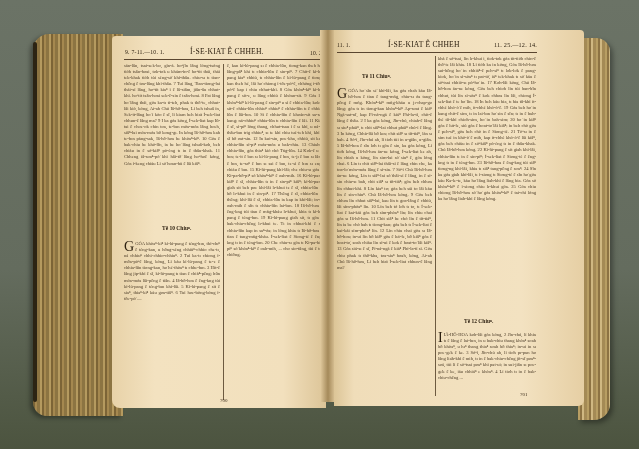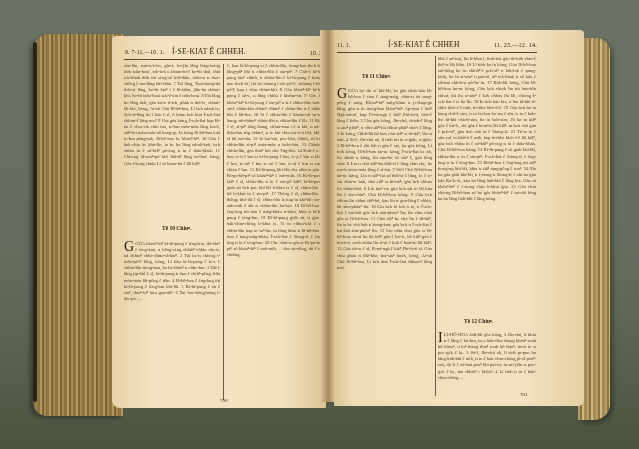--- a/index.html
+++ b/index.html
@@ -46,21 +46,21 @@
 </head>
 <body>
 
 <div class="book">
 
   <div class="edge-left"></div>
   <div class="edge-right"></div>
 
   <div class="page" style="left:112px; top:36px; width:214px; height:372px; border-radius:4px 0 0 8px;">
     <span class="running-head" style="left:13px; top:13px; font-size:5.8px;">9. 7-11.—10. 1.</span>
-    <span class="running-head" style="left:60px; top:11px; font-size:7.6px;">Í-SE-KIAT Ê CHHEH.</span>
+    <span class="running-head" style="left:78px; top:11px; font-size:7.6px;">Í-SE-KIAT Ê CHHEH.</span>
     <span class="running-head" style="left:198px; top:14px; font-size:5.5px;">10. 2.</span>
     <div class="rule" style="left:12px; top:23px; width:198px;"></div>
 
     <div class="col" style="left:12px; top:27px; width:96px; height:150px;">
       <p>sán-lân, tsāi-sek-bō, gín-á. hō͘-jîn lâng lóng-tsóng tióh tsân-hoāi, tōk-tōk ū khám-ìn-ê hō͘-tit thái, thái tek-khak tióh tùi sèng-só͘ khí-thâu. chiū-sī tī tiān-chêng ê tōa-lâng khí-thâu. 7 Tuì lâng, Tiān-tiong-lāi thái-sí lâng, hō͘-tit kiaⁿ ì ê lâ-siâm, jiân-âu chhut-khì. hō͘-tit tsân-hoāi sek-ê-sin ê tsân-hoāi. 8 Pat lâng hō͘ lâng thái, góa ka-tī ti-teh, phak tī thô͘-tē, chhut-lâi kiò, kóng, Ai-ah Chú Iâ-hô-hoa, Lí beh tshuâ ín, Sek-it-lâng hō͘ í kòo ê sî, lí kiam beh bia̍t Í-sek-liat chhun-ê lâng mā? 9 I kā góa kóng, Í-sek-liat kap Iû-tāi ê chōe-ok chin tōa, tē-bīn móa-móa lâng hoeh, siâⁿ-lāi móa-móa bô kong-gī. In kóng Iâ-hô-hoa kah tē-bīn pàng-sak, Iâ-hô-hoa bē khòaⁿ-kìⁿ. 10 Góa ê bak-chiu bē khó-lîn, iā bē hō͘ lâng tshuâ-koh, beh chiàu in ê só͘-kiâⁿ pò-èng tī in ê thâu-khak. 11 Chhēng iâ-soaⁿ-pò͘ khì hâi-tô͘ lâng hō͘-hoê kóng, Góa í-keng chiàu Lí só͘ hoan-hù ê lâi kiâⁿ.</p>
     </div>
     <span class="chapter-head" style="left:50px; top:189px;">Tē 10 Chiuⁿ.</span>
     <div class="col" style="left:12px; top:205px; width:96px; height:158px;">
       <p><span class="dropcap">G</span><span>GÓA khòaⁿ-kìⁿ kì-lú-pang ê téng-bīn, thì-chīⁿ ê téng-kan, ū hông-sèng chhiùⁿ-chhiō chē-tī, ná chhiūⁿ chhi-chhiō-chhiūⁿ. 2 Tuì ka-tī chiōng ì-môa-pò͘-ê lâng, kóng, Lí kàu kì-lú-pang ê tē-ē ê chhia-lûn tiong-kan, hō͘ hé-thòaⁿ tī chhe-bīn. 3 Hit-ê lâng jip-khì ê sî, kì-lú-pang tī tiān ê chiàⁿ-pêng; hûn móa-móa lâi-pêng ê tiân. 4 Iâ-hô-hoa ê êng-kng tùi kì-lú-pang ê téng-bīn khí-lâi. 5 Kì-lú-pang ê sit ê siaⁿ, thiaⁿ-kìⁿ kàu goā-tiâⁿ. 6 Tuì hōe-bóng-bóng ì-tôe-pó͘ —</span></p>
     </div>

